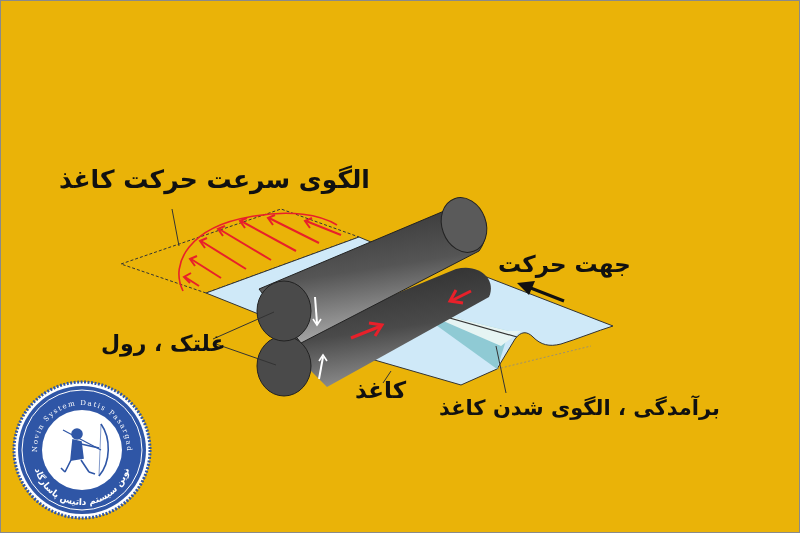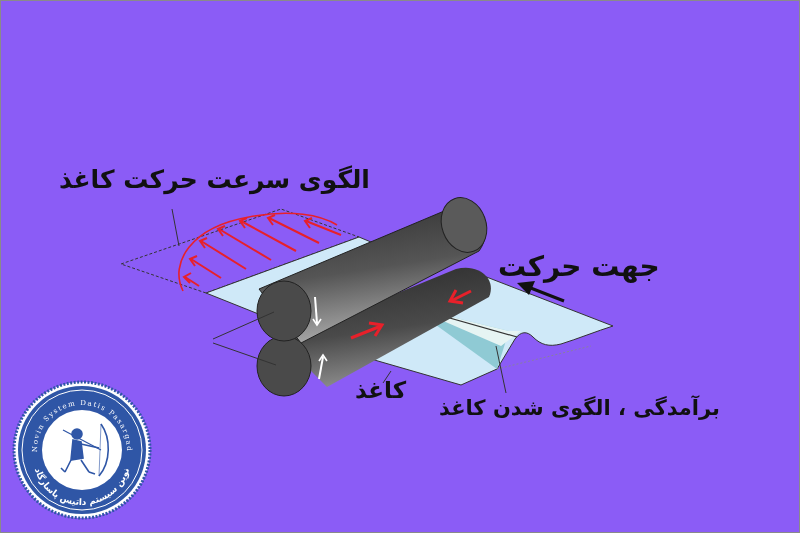--- a/index.html
+++ b/index.html
@@ -1,36 +1,36 @@
 <!DOCTYPE html>
 <html><head>
   <meta charset="utf-8">
   <style>
     html, body { margin: 0; padding: 0; background: #ffffff; }
     body { width: 800px; height: 533px; overflow: hidden; }
     .frame {
       position: relative;
       width: 798px; height: 531px;
       border: 1px solid #8a8a8a;
-      background: #8b5cf6;
+      background: #eab308;
       overflow: hidden;
       text-align: center;
     }
     svg.diagram { position: absolute; left: 0; top: 0; }
     .label {
       position: absolute;
       font-family: "DejaVu Sans", sans-serif;
       font-weight: bold;
       color: #111111;
       direction: rtl;
       white-space: nowrap;
       line-height: 1;
     }
     .lbl-velocity { left: 58px; top: 166px; font-size: 25px; }
-    .lbl-direction { left: 497px; top: 252px; font-size: 28px; }
+    .lbl-direction { left: 497px; top: 252px; font-size: 23px; }
     .lbl-roller { left: 100px; top: 332px; font-size: 22px; }
     .lbl-paper { left: 354px; top: 378px; font-size: 23px; }
     .lbl-wrinkle { left: 438px; top: 397px; font-size: 21px; }
     .logo { position: absolute; left: 10px; top: 375px; width: 142px; height: 148px; }
   </style>
 </head>
 <body>
 
 <div class="frame">
 
@@ -119,20 +119,21 @@
     </g>
 
     <g stroke="#333" stroke-width="1">
       <line x1="212" y1="338" x2="273" y2="311"></line>
       <line x1="212" y1="342" x2="275" y2="364"></line>
     </g>
   </svg>
 
   <div class="label lbl-velocity">الگوی سرعت حرکت کاغذ</div>
   <div class="label lbl-direction">جهت حرکت</div>
+  <div class="label lbl-roller">غلتک ، رول</div>
   <div class="label lbl-paper">کاغذ</div>
   <div class="label lbl-wrinkle">برآمدگی ، الگوی شدن کاغذ</div>
 
   <svg class="logo" viewBox="0 0 142 148">
     <defs>
       <path id="topArc" d="M26,74 A45,45 0 0 1 116,74"></path>
       <path id="botArc" d="M22,80 A49,49 0 0 0 120,80"></path>
     </defs>
     <circle cx="71" cy="74" r="68" fill="#ffffff" stroke="#2f56a6" stroke-width="3" stroke-dasharray="2,1.5"></circle>
     <circle cx="71" cy="74" r="64" fill="#2f56a6"></circle>

